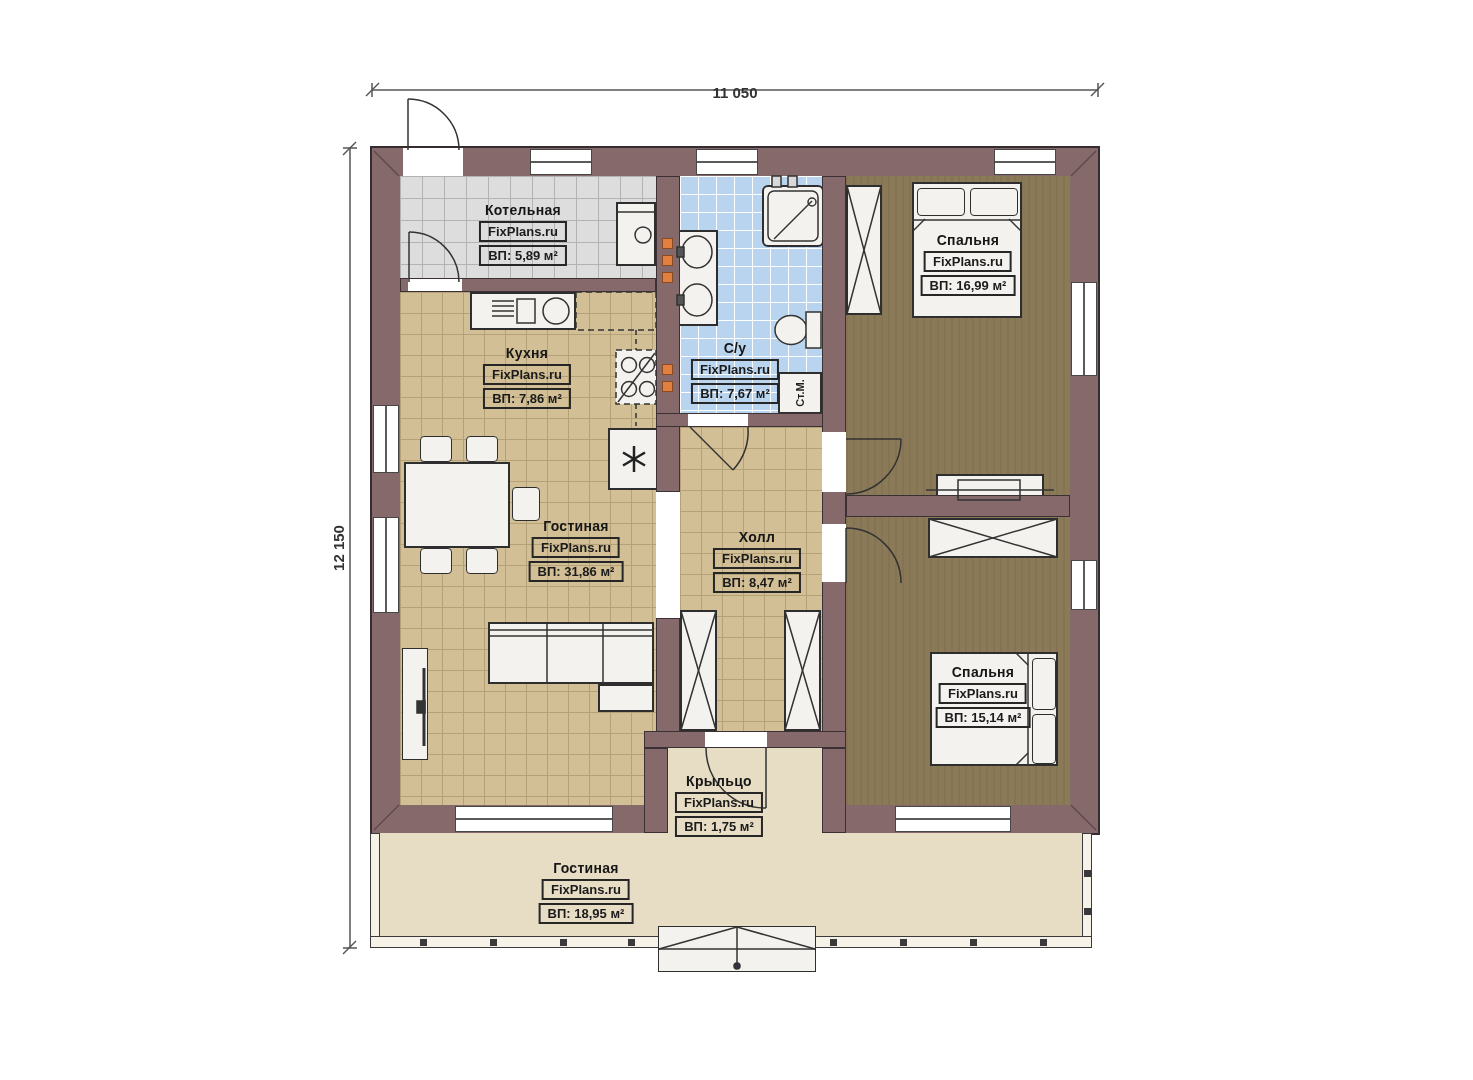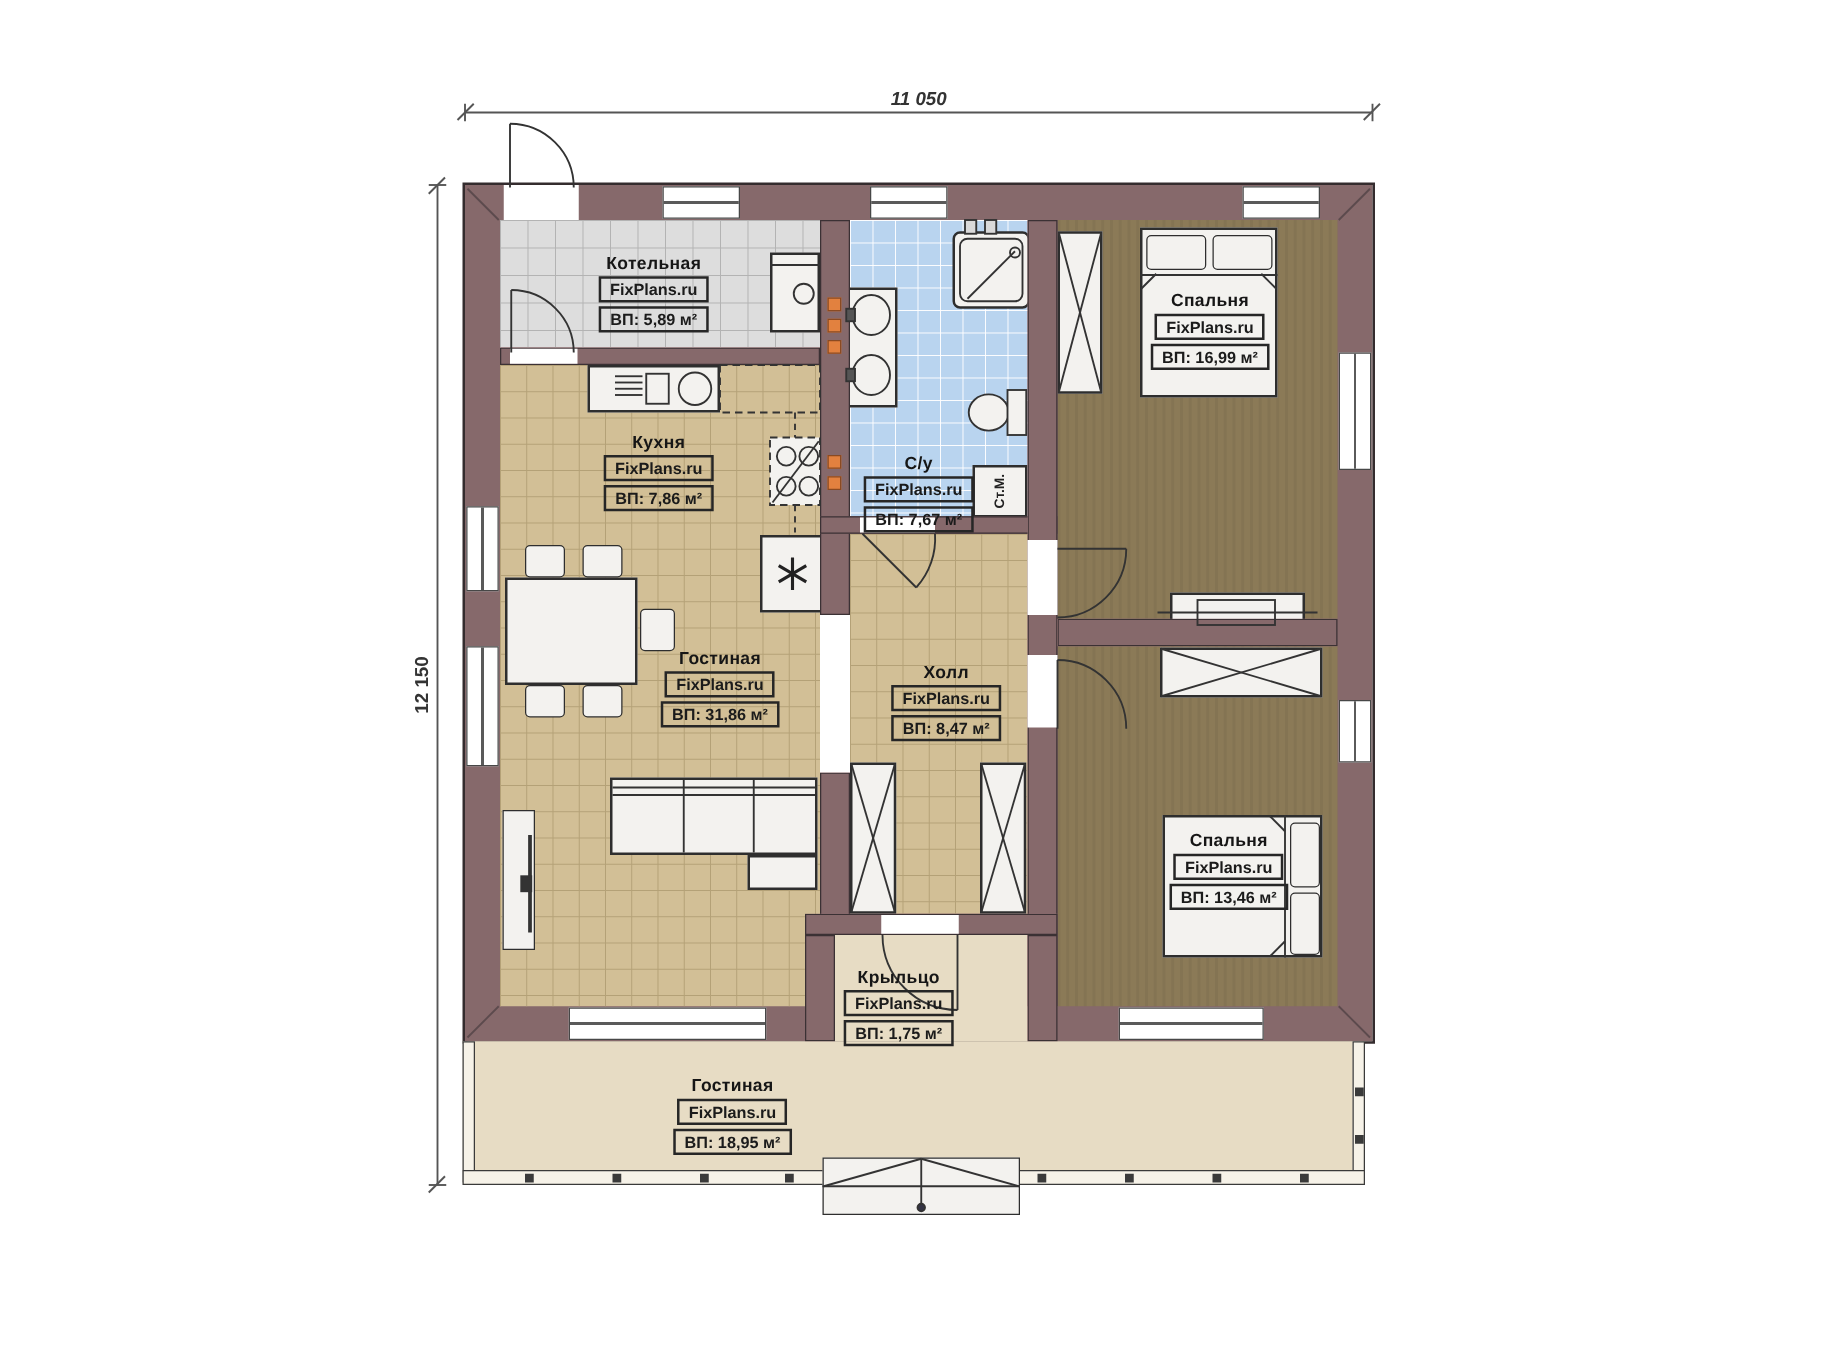--- a/index.html
+++ b/index.html
@@ -51,21 +51,21 @@
   .dim-text{position:absolute;font-size:15px;color:#333;font-weight:bold;z-index:8;}
   .wm-text{position:absolute;z-index:8;font-size:11px;font-weight:bold;color:#222;
            transform:translate(-50%,-50%) rotate(-90deg);white-space:nowrap;}
   #overlay{position:absolute;left:0;top:0;z-index:7;pointer-events:none;}
 </style>
 </head>
 <body>
 
 <div id="canvas">
 
-  <div class="dim-text" style="left:735px;top:71px;transform:translateX(-50%);font-style:italic;">11 050</div>
+  <div class="dim-text" style="left:735px;top:84px;transform:translateX(-50%);">11 050</div>
   <div class="dim-text" style="left:338px;top:548px;transform:translate(-50%,-50%) rotate(-90deg);">12 150</div>
 
   <div class="floor beige" style="left:374px;top:833px;width:716px;height:105px;"></div>
   <div class="rail" style="left:370px;top:833px;width:10px;height:113px;"></div>
   <div class="rail" style="left:1082px;top:833px;width:10px;height:113px;"></div>
   <div class="rail" style="left:370px;top:936px;width:722px;height:12px;"></div>
   <div class="post" style="left:420px;top:939px;"></div>
   <div class="post" style="left:490px;top:939px;"></div>
   <div class="post" style="left:560px;top:939px;"></div>
   <div class="post" style="left:628px;top:939px;"></div>
@@ -263,21 +263,21 @@
   <div class="room-label" style="left:523px;top:202px;">
     <div class="room-name">Котельная</div>
     <div class="lbl-box">FixPlans.ru</div>
     <div class="lbl-box">ВП: 5,89 м²</div>
   </div>
   <div class="room-label" style="left:527px;top:345px;">
     <div class="room-name">Кухня</div>
     <div class="lbl-box">FixPlans.ru</div>
     <div class="lbl-box">ВП: 7,86 м²</div>
   </div>
-  <div class="room-label" style="left:735px;top:340px;margin-top:22px;">
+  <div class="room-label" style="left:735px;top:340px;">
     <div class="room-name">С/у</div>
     <div class="lbl-box">FixPlans.ru</div>
     <div class="lbl-box">ВП: 7,67 м²</div>
   </div>
   <div class="room-label" style="left:968px;top:232px;">
     <div class="room-name">Спальня</div>
     <div class="lbl-box">FixPlans.ru</div>
     <div class="lbl-box">ВП: 16,99 м²</div>
   </div>
   <div class="room-label" style="left:576px;top:518px;">
@@ -286,21 +286,21 @@
     <div class="lbl-box">ВП: 31,86 м²</div>
   </div>
   <div class="room-label" style="left:757px;top:529px;">
     <div class="room-name">Холл</div>
     <div class="lbl-box">FixPlans.ru</div>
     <div class="lbl-box">ВП: 8,47 м²</div>
   </div>
   <div class="room-label" style="left:983px;top:664px;">
     <div class="room-name">Спальня</div>
     <div class="lbl-box">FixPlans.ru</div>
-    <div class="lbl-box">ВП: 13,46 м²</div>
+    <div class="lbl-box">ВП: 15,14 м²</div>
   </div>
   <div class="room-label" style="left:719px;top:773px;">
     <div class="room-name">Крыльцо</div>
     <div class="lbl-box">FixPlans.ru</div>
     <div class="lbl-box">ВП: 1,75 м²</div>
   </div>
   <div class="room-label" style="left:586px;top:860px;">
     <div class="room-name">Гостиная</div>
     <div class="lbl-box">FixPlans.ru</div>
     <div class="lbl-box">ВП: 18,95 м²</div>

